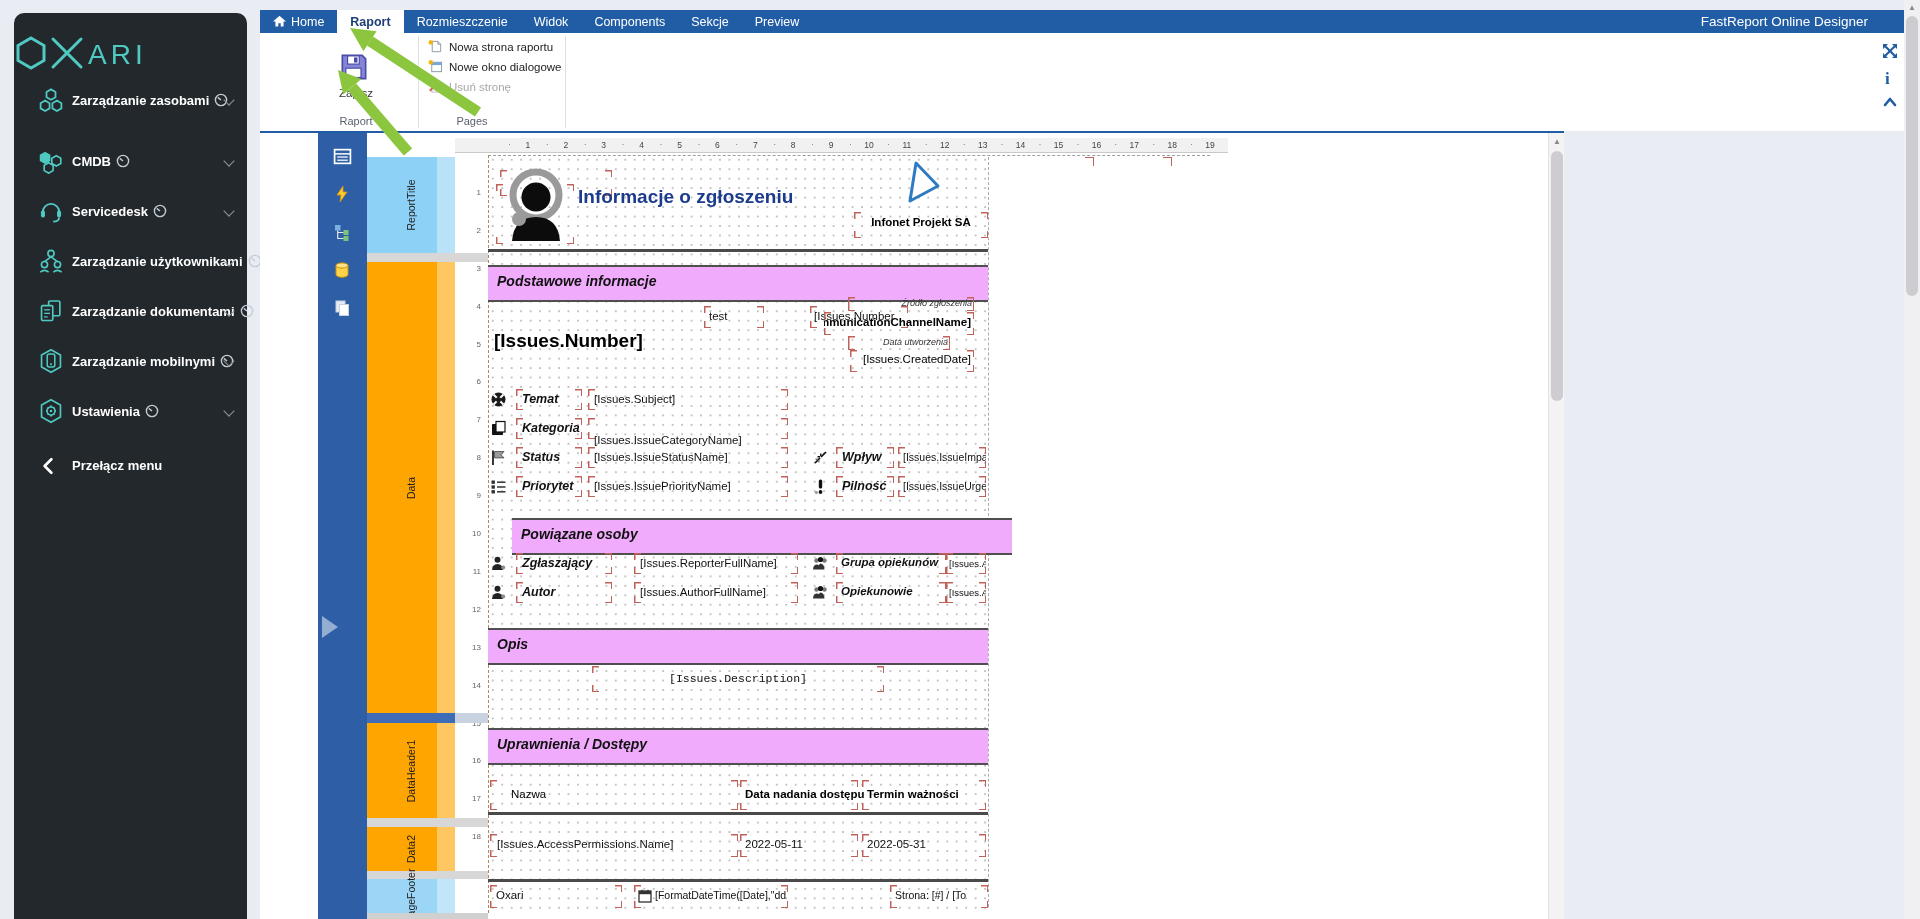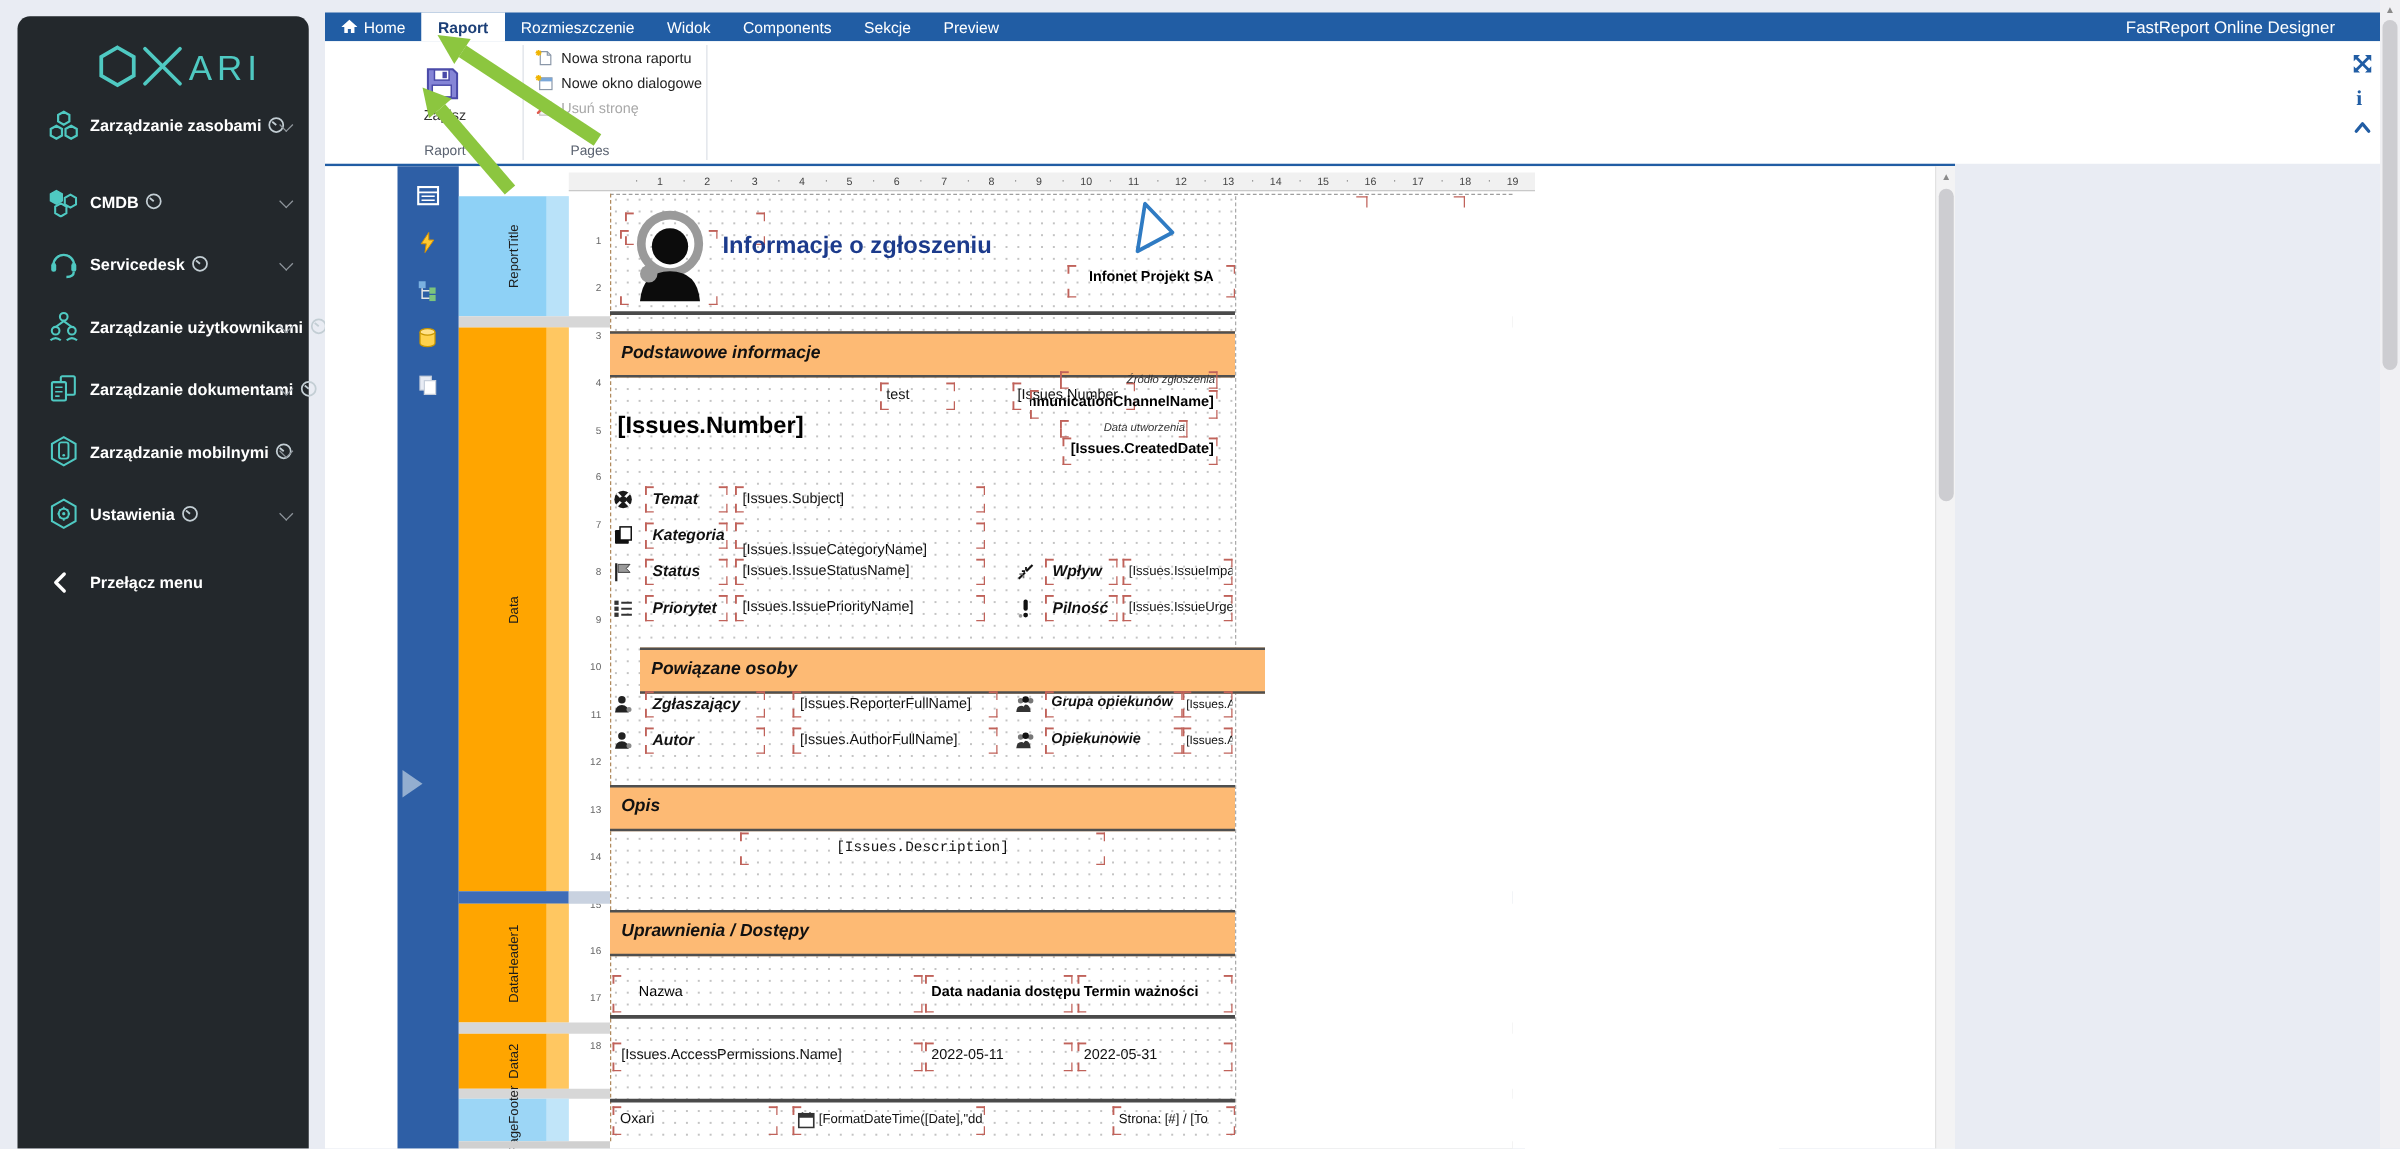--- a/index.html
+++ b/index.html
@@ -34,21 +34,21 @@
   .vrn{position:absolute;left:455px;width:26px;text-align:right;font-size:8px;color:#666;}
   .bandlbl{position:absolute;left:367px;width:88px;cursor:pointer;}
   .bandlbl span{position:absolute;left:50%;top:50%;transform:translate(-50%,-50%) rotate(180deg);writing-mode:vertical-rl;font-size:10.5px;color:#1c1c1c;white-space:nowrap;}
   .bandlite{position:absolute;left:437px;width:18px;background:rgba(255,255,255,.38);}
   .divider{position:absolute;left:367px;width:843px;background:#d7d7d7;}
   
   #page{left:488px;top:155px;width:722px;height:764px;background:#fff;border-top:1.5px dashed #9e9e9e;}
   #pagedots{left:488px;top:155px;width:500px;height:758px;background-image:radial-gradient(circle,#c3c3c3 0.9px,transparent 1px);background-size:9.47px 9.47px;}
   #pageleft{left:488px;top:155px;width:2px;height:758px;border-left:1.5px dashed #b08a5e;}
   #pagemargin{left:988px;top:157px;width:1px;height:750px;border-left:1px dashed #ababab;}
-  .secbar{position:absolute;left:488px;width:500px;height:33px;background:#fdba74;border-top:2.5px solid #4f4f4f;border-bottom:2.5px solid #4f4f4f;}
+  .secbar{position:absolute;left:488px;width:500px;height:33px;background:#f0abfc;border-top:2.5px solid #4f4f4f;border-bottom:2.5px solid #4f4f4f;}
   .secbar b{position:absolute;left:9px;top:6px;font-size:14px;font-style:italic;color:#111;white-space:nowrap;}
   .darkline{position:absolute;left:488px;width:500px;height:3px;background:#4a4a4a;}
   .selbox{position:absolute;background:
     linear-gradient(#c0625a,#c0625a) left 0 top 0/7px 1.5px,
     linear-gradient(#c0625a,#c0625a) left 0 top 0/1.5px 7px,
     linear-gradient(#c0625a,#c0625a) right 0 top 0/7px 1.5px,
     linear-gradient(#c0625a,#c0625a) right 0 top 0/1.5px 7px,
     linear-gradient(#c0625a,#c0625a) left 0 bottom 0/7px 1.5px,
     linear-gradient(#c0625a,#c0625a) left 0 bottom 0/1.5px 7px,
     linear-gradient(#c0625a,#c0625a) right 0 bottom 0/7px 1.5px,
@@ -65,21 +65,21 @@
   .thumb{position:absolute;left:2px;width:12px;background:#cdcdd1;border-radius:6px;}
   .sarrow{position:absolute;width:16px;text-align:center;font-size:8px;color:#8a8a8a;}
   svg{display:block;}
 </style>
 </head>
 <body>
 
 <div id="root">
 
   <div id="sidebar" class="a">
-    <div class="a" style="left:0;top:22px;width:233px;height:40px;display:flex;justify-content:center;padding-left:44px;">
+    <div class="a" style="left:0;top:22px;width:233px;height:40px;display:flex;justify-content:flex-start;">
       <svg width="152" height="36" viewBox="0 0 152 36">
         <path d="M17 3 L30 10.5 L30 25.5 L17 33 L4 25.5 L4 10.5 Z" fill="none" stroke="#4fc9c2" stroke-width="3"></path>
         <path d="M39 4 L53 18 L39 32" fill="none" stroke="#4fc9c2" stroke-width="3" stroke-linecap="round" stroke-linejoin="round"></path>
         <path d="M67 4 L53 18 L67 32" fill="none" stroke="#4fc9c2" stroke-width="3" stroke-linecap="round" stroke-linejoin="round"></path>
         <text x="74" y="29" font-family="Liberation Sans, sans-serif" font-size="28" letter-spacing="4" fill="#4fc9c2">ARI</text>
       </svg>
     </div>
 
     <div class="side-item" style="top:65px;">
       <span class="side-ico">
@@ -512,21 +512,21 @@
   <div class="selbox" style="left:824px;top:312px;width:150px;height:23px;overflow:hidden;">
       <span style="position:absolute;right:3px;top:4px;font-size:11.5px;font-weight:bold;white-space:nowrap;">mmunicationChannelName]</span>
     </div>
 
   <div class="a" style="left:494px;top:330px;font-size:19px;font-weight:bold;color:#000;white-space:nowrap;">[Issues.Number]</div>
 
   <div class="selbox" style="left:848px;top:336px;width:102px;height:14px;">
       <span class="tinyital" style="position:absolute;right:2px;top:1px;">Data utworzenia</span>
     </div>
   <div class="selbox" style="left:850px;top:350px;width:124px;height:22px;">
-      <span style="position:absolute;right:3px;top:3px;font-size:11.5px;font-weight:bold;white-space:nowrap;">[Issues.CreatedDate]</span>
+      <span style="position:absolute;right:3px;top:3px;font-size:11.5px;font-weight:normal;white-space:nowrap;">[Issues.CreatedDate]</span>
     </div>
 
   <div class="fico" style="left:490px;top:391px;">
     <svg width="17" height="17" viewBox="0 0 17 17">
         <circle cx="8.5" cy="8.5" r="7" fill="#1a1a1a"></circle>
         <g stroke="#fff" stroke-width="2">
           <line x1="3.5" y1="3.5" x2="13.5" y2="13.5"></line>
           <line x1="13.5" y1="3.5" x2="3.5" y2="13.5"></line>
         </g>
         <circle cx="8.5" cy="8.5" r="2.6" fill="#1a1a1a"></circle>

